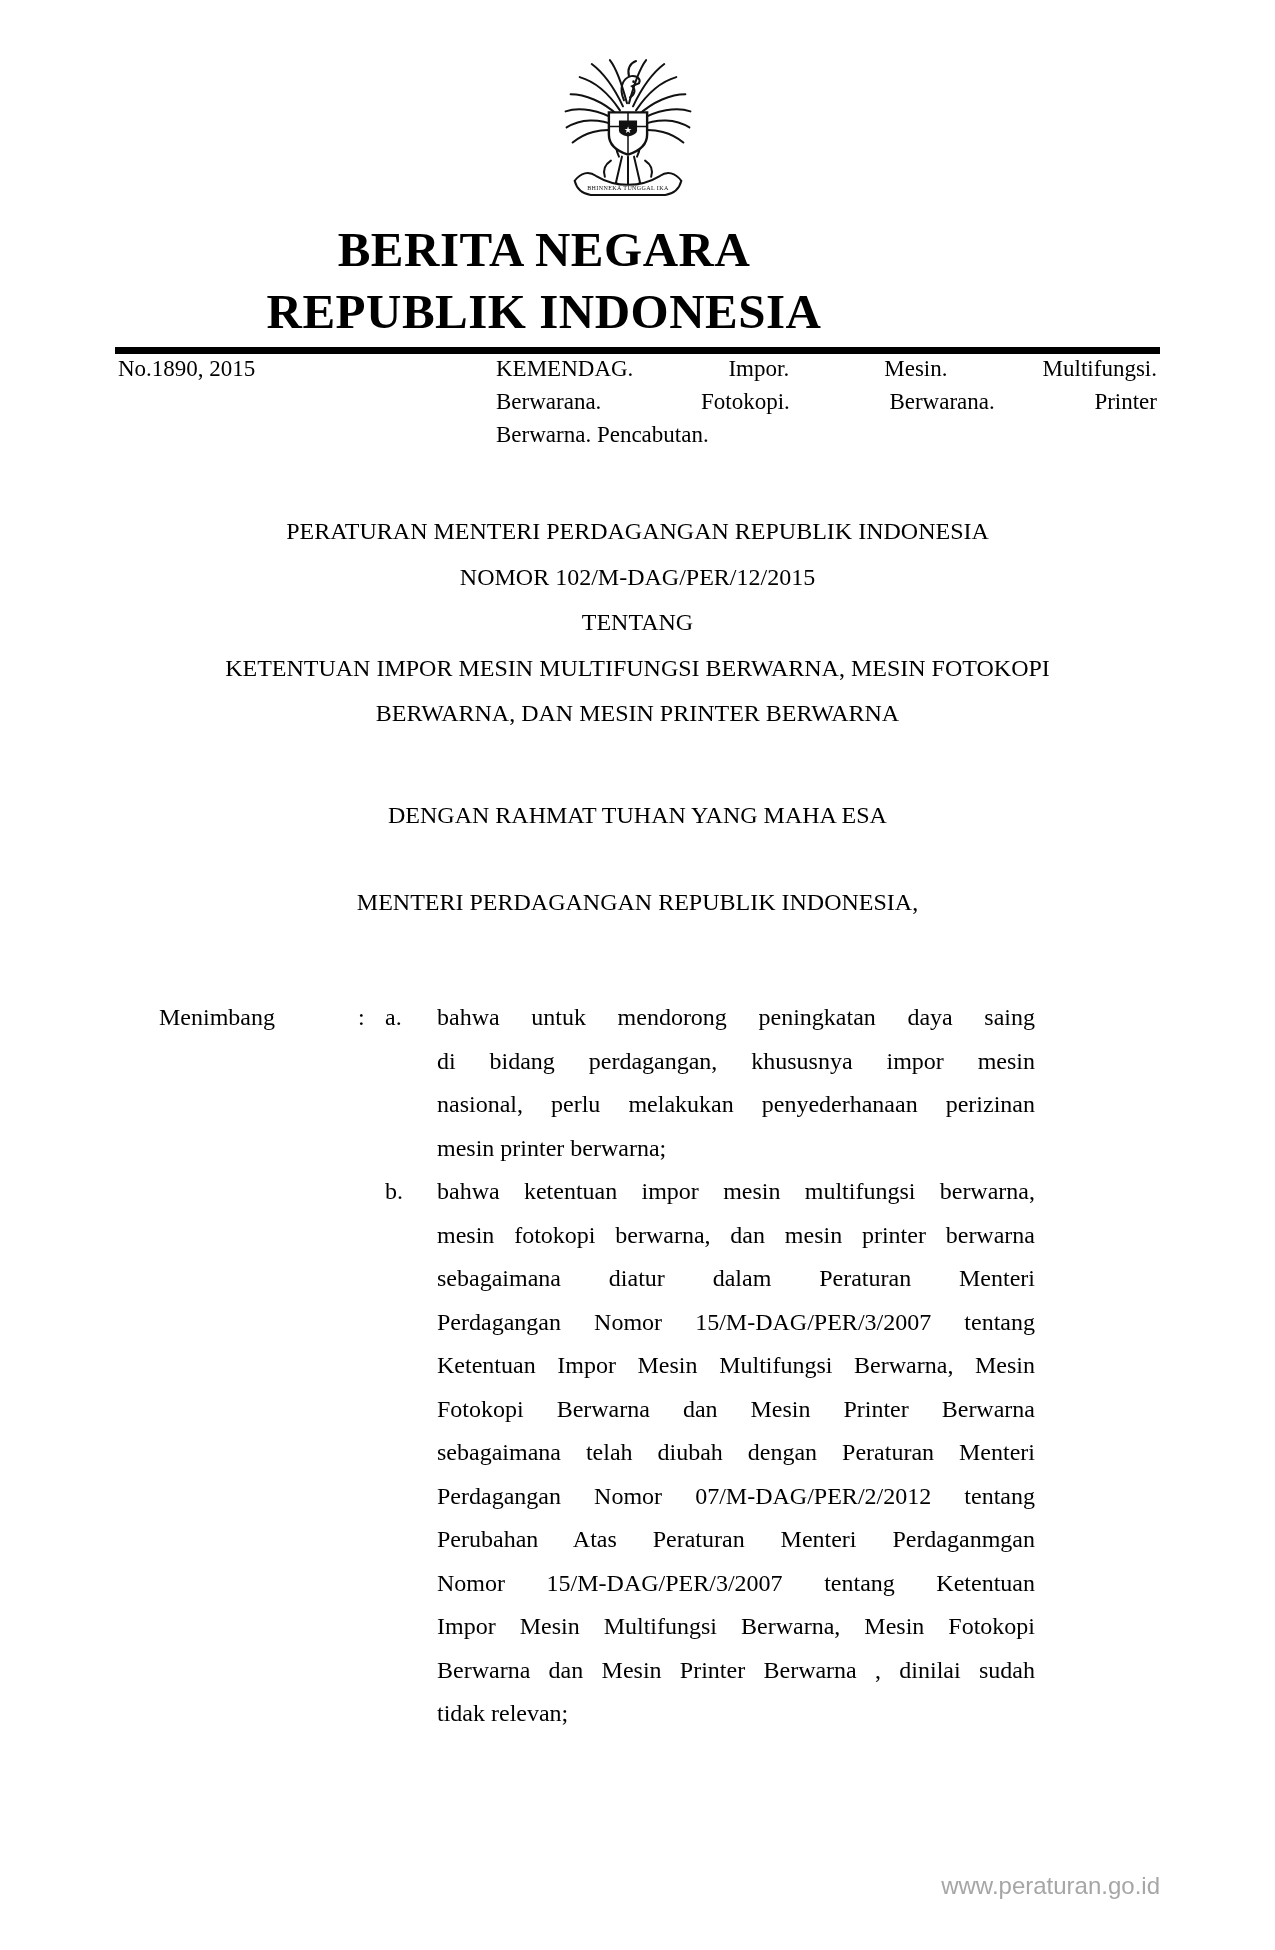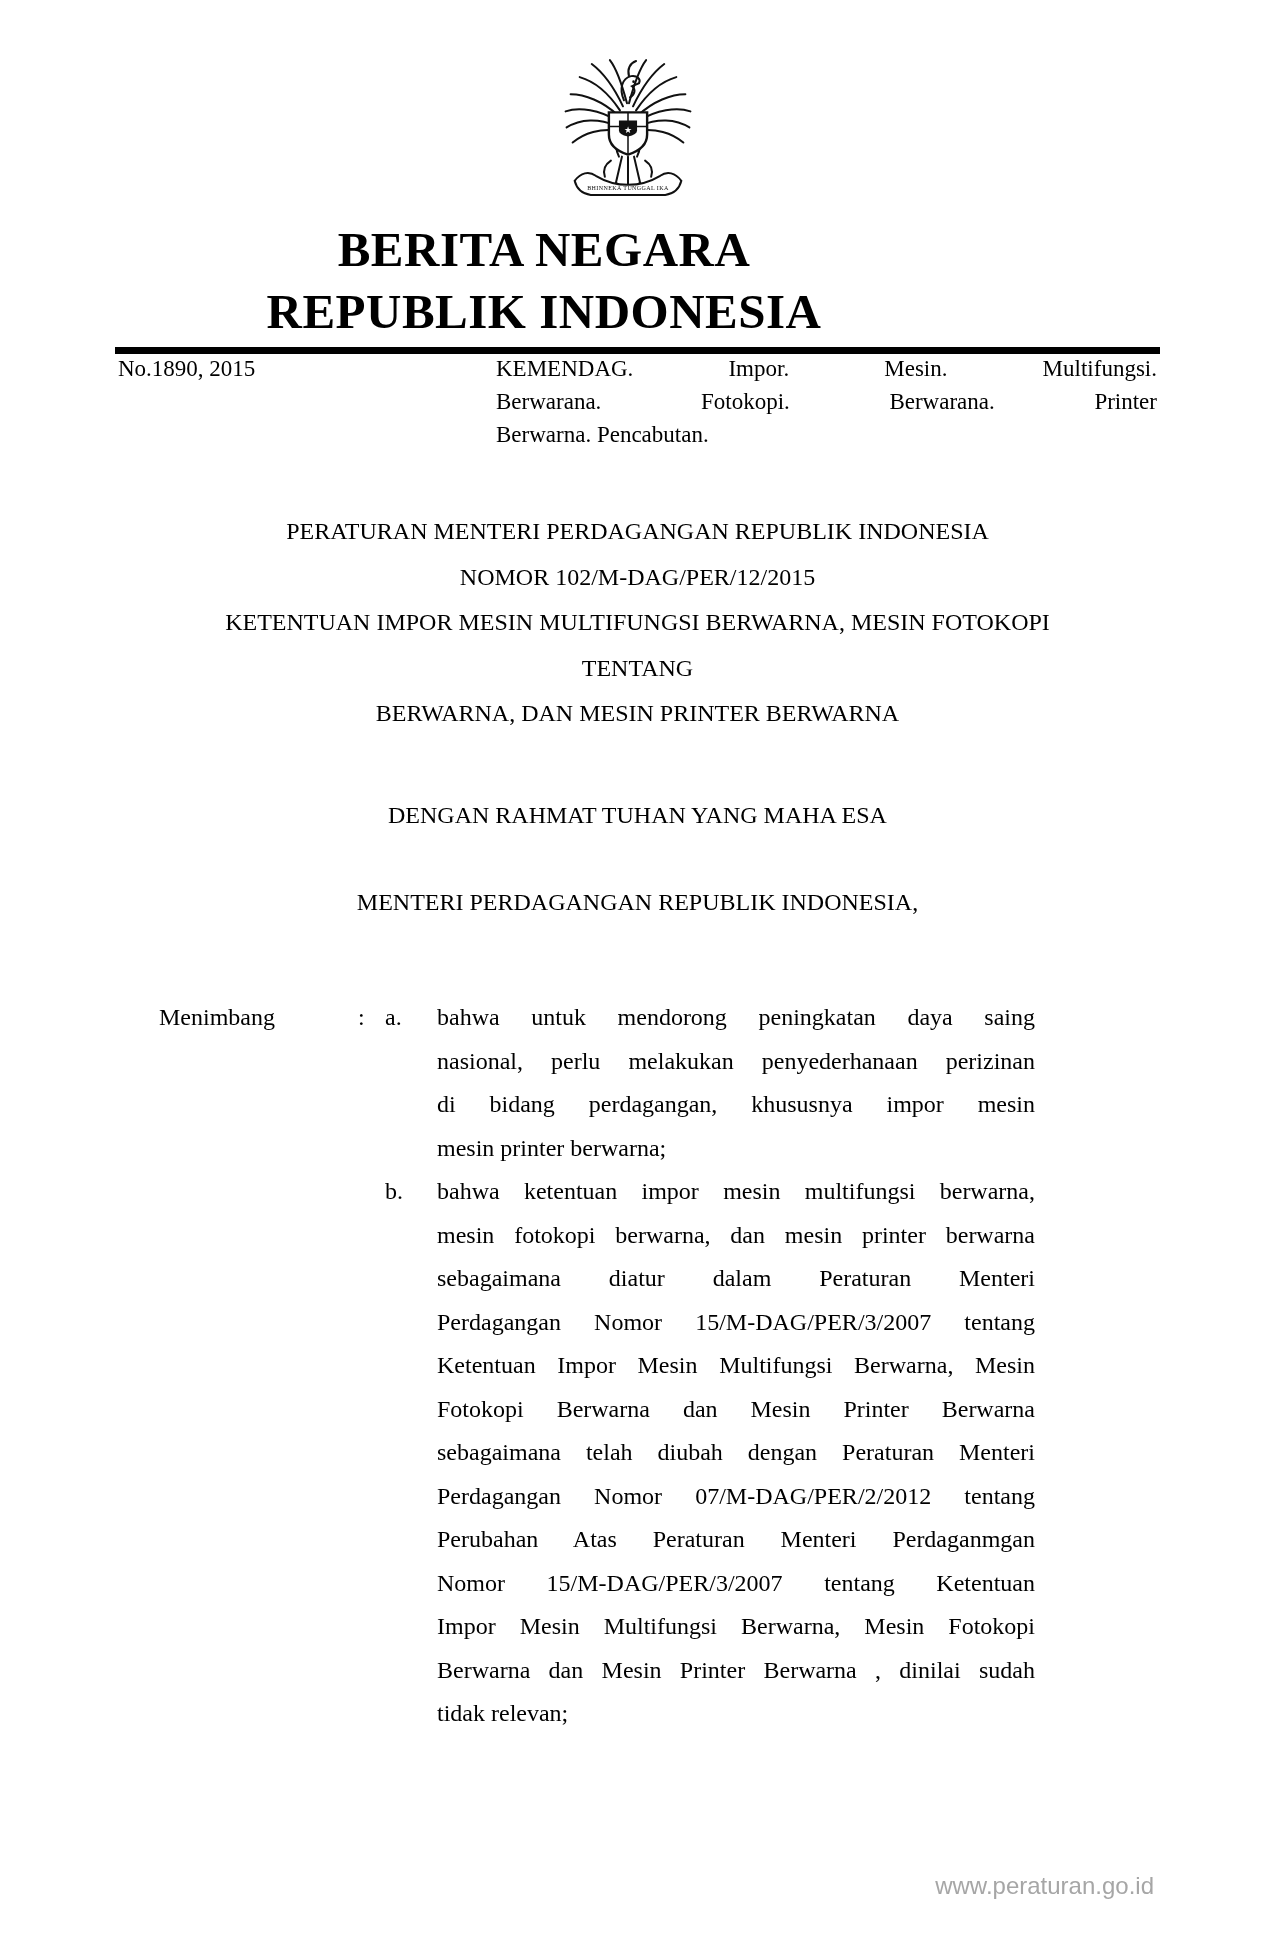--- a/index.html
+++ b/index.html
@@ -34,21 +34,21 @@
   .considering { position:absolute; left:159px; top:996px; font-size:24px; }
   .c-label { position:absolute; left:0; top:0; line-height:43.5px; white-space:nowrap; }
   .c-colon { position:absolute; left:199px; top:0; line-height:43.5px; }
   .c-items { margin-left:226px; width:650px; }
   .c-item  { position:relative; }
   .marker  { position:absolute; left:0; top:0; line-height:43.5px; }
   .blines  { margin-left:52px; width:598px; }
   .bline   { line-height:43.5px; text-align:justify; text-align-last:justify; }
   
   .footer {
-    position:absolute; top:1872px; right:121px;
+    position:absolute; top:1872px; right:115px;
     font-family:"Liberation Sans", sans-serif; font-size:24px; color:#a6a6a6;
   }
 </style>
 </head>
 <body>
 
 <div class="page">
 
   <svg class="emblem" viewBox="0 0 150 155" aria-hidden="true">
     <g stroke="#111" fill="none" stroke-width="2" stroke-linecap="round">
@@ -96,38 +96,38 @@
   <div class="issue">No.1890, 2015</div>
   <div class="subject">
       <div class="jline">KEMENDAG. Impor. Mesin. Multifungsi.</div>
       <div class="jline">Berwarana. Fotokopi. Berwarana. Printer</div>
       <div class="jline final">Berwarna. Pencabutan.</div>
     </div>
 
   <div class="doc-title">
       <div class="tline">PERATURAN MENTERI PERDAGANGAN REPUBLIK INDONESIA</div>
       <div class="tline">NOMOR 102/M-DAG/PER/12/2015</div>
+      <div class="tline">TENTANG</div>
       <div class="tline">KETENTUAN IMPOR MESIN MULTIFUNGSI BERWARNA, MESIN FOTOKOPI</div>
-      <div class="tline">TENTANG</div>
       <div class="tline">BERWARNA, DAN MESIN PRINTER BERWARNA</div>
     </div>
 
   <div class="invocation">DENGAN RAHMAT TUHAN YANG MAHA ESA</div>
   <div class="authority">MENTERI PERDAGANGAN REPUBLIK INDONESIA,</div>
 
   <div class="considering">
     <span class="c-label">Menimbang</span>
     <span class="c-colon">:</span>
     <div class="c-items">
       <div class="c-item">
         <span class="marker">a.</span>
         <div class="blines">
             <div class="bline">bahwa untuk mendorong peningkatan daya saing</div>
+            <div class="bline">di bidang perdagangan, khususnya impor mesin</div>
             <div class="bline">nasional, perlu melakukan penyederhanaan perizinan</div>
-            <div class="bline">di bidang perdagangan, khususnya impor mesin</div>
             <div class="bline final">mesin printer berwarna;</div>
           </div>
       </div>
       <div class="c-item">
         <span class="marker">b.</span>
         <div class="blines">
             <div class="bline">bahwa ketentuan impor mesin multifungsi berwarna,</div>
             <div class="bline">mesin fotokopi berwarna, dan mesin printer berwarna</div>
             <div class="bline">sebagaimana diatur dalam Peraturan Menteri</div>
             <div class="bline">Perdagangan Nomor 15/M-DAG/PER/3/2007 tentang</div>

